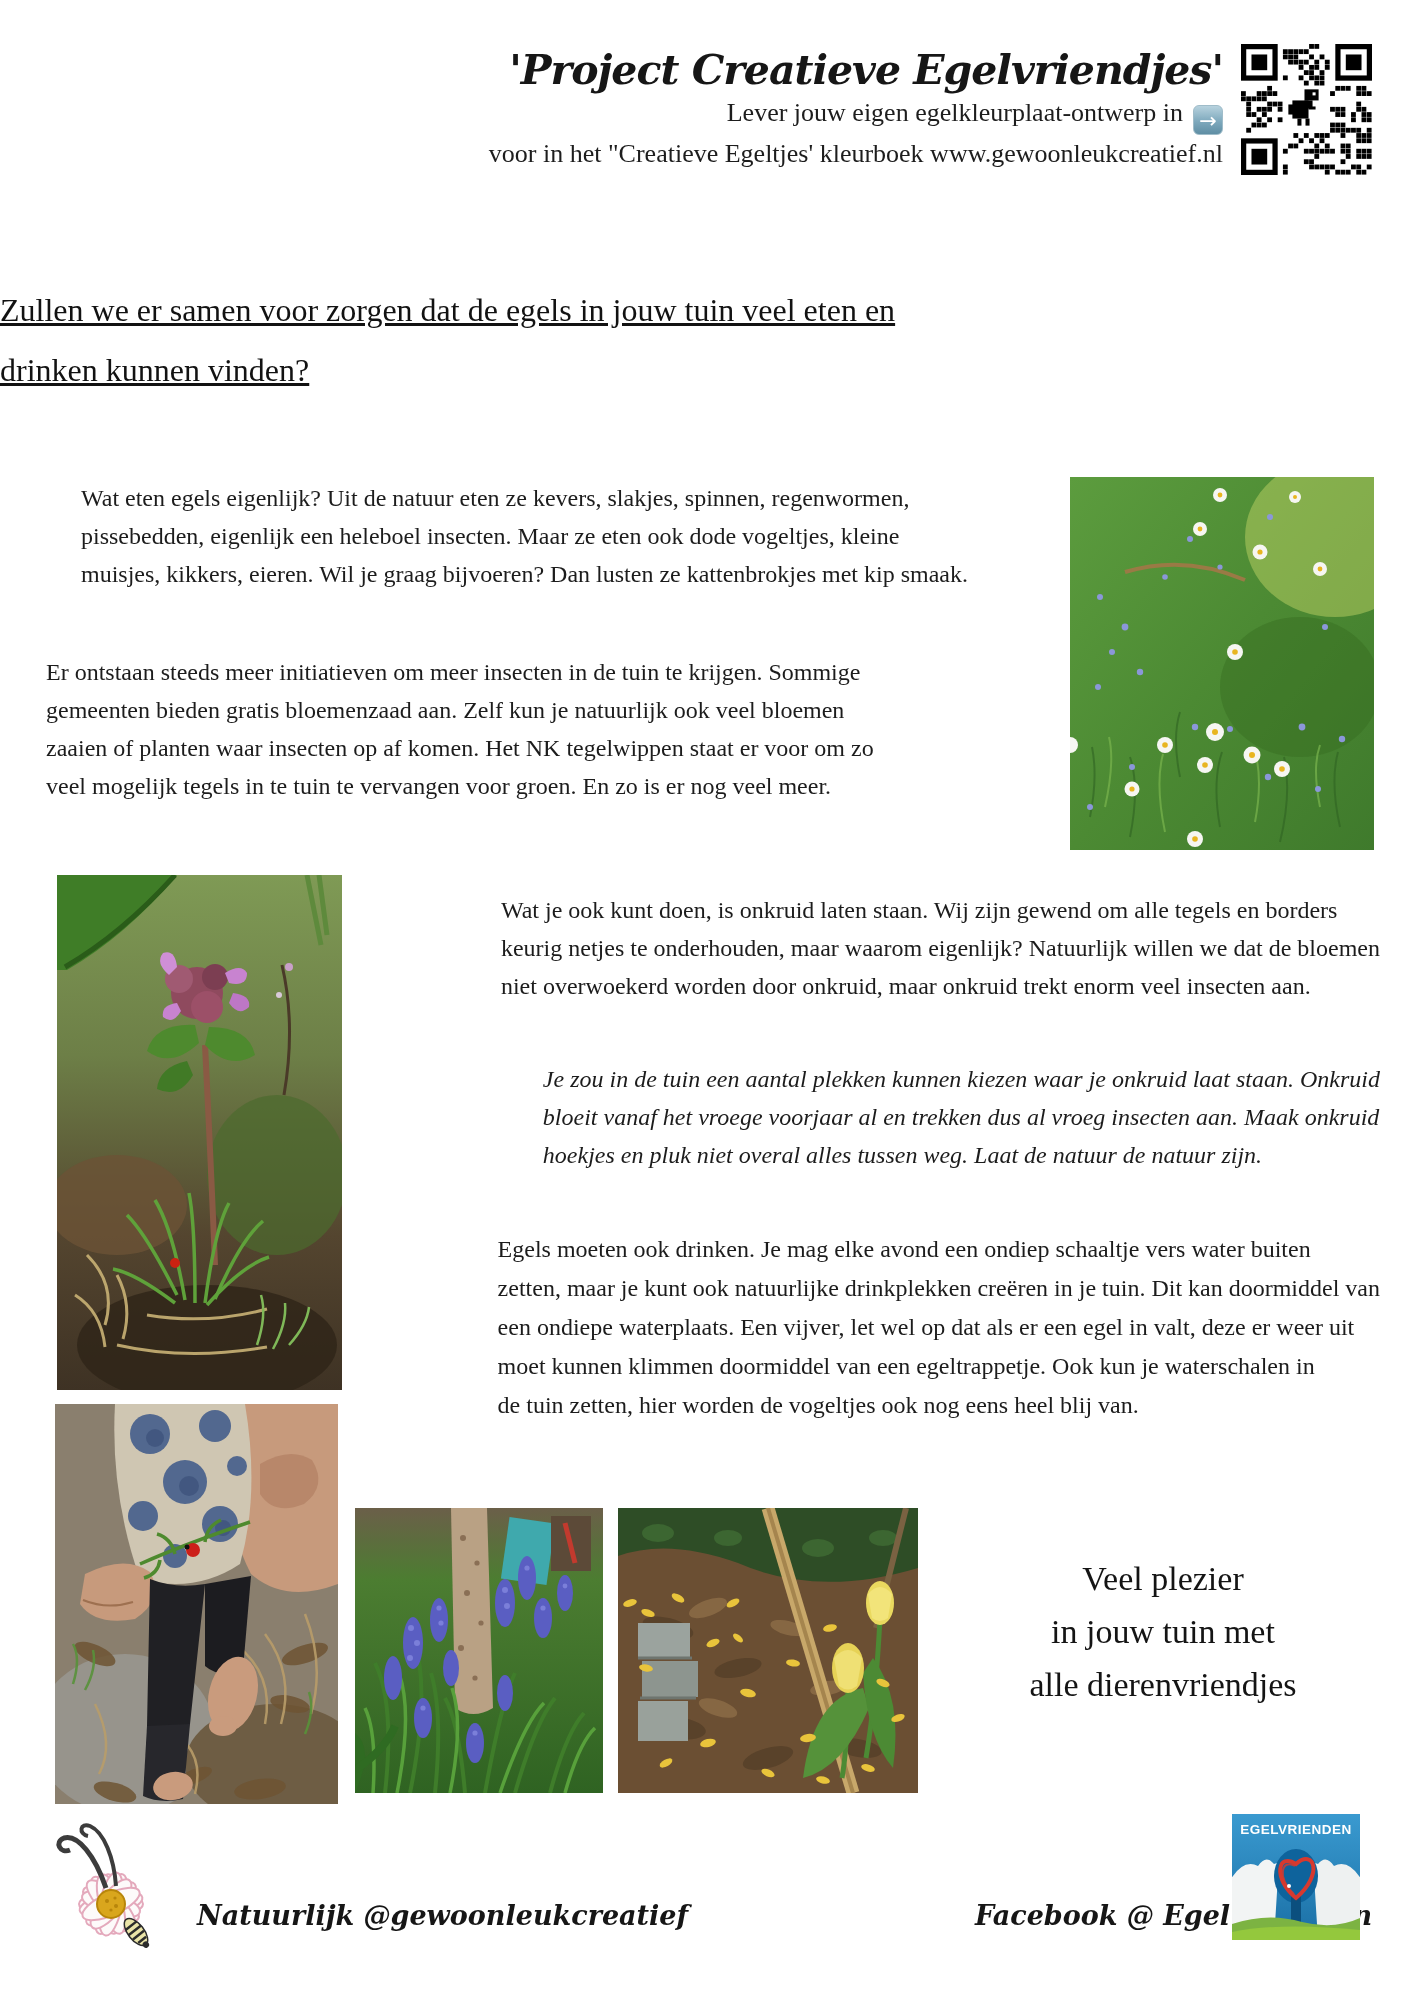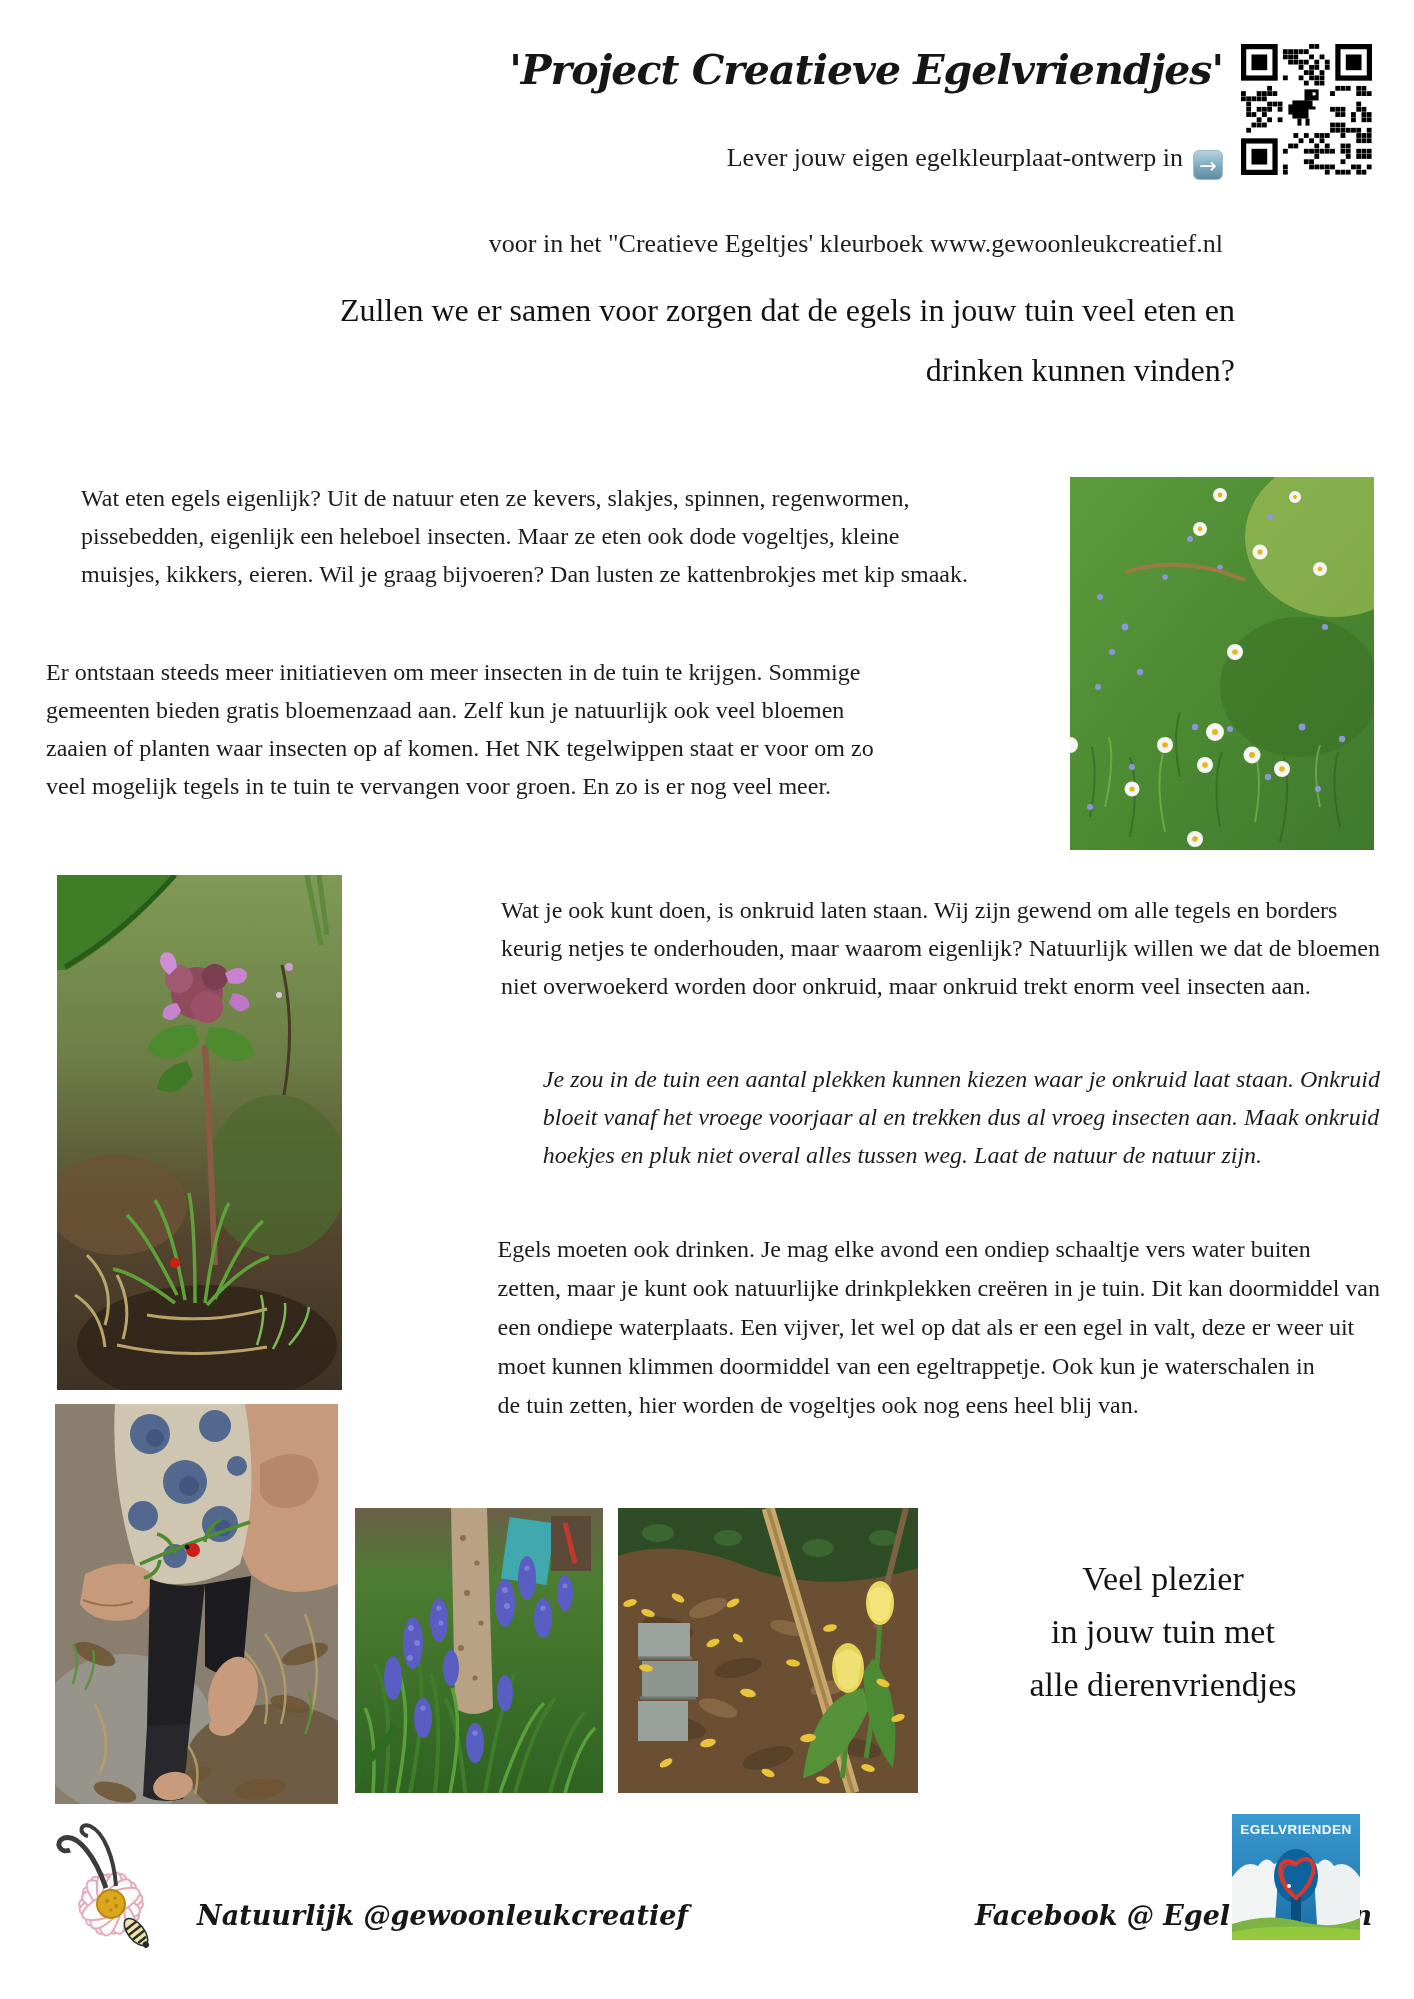--- a/index.html
+++ b/index.html
@@ -5,28 +5,28 @@
   html,body{margin:0;padding:0;background:#ffffff;}
   .page{position:relative;width:1414px;height:1999px;background:#ffffff;overflow:hidden;
         font-family:"Liberation Serif", serif;color:#161616;}
   .abs{position:absolute;}
   .pre{white-space:pre;}
   .script{font-family:"DejaVu Serif", serif;font-style:italic;font-weight:bold;}
 
   .mei{left:108px;top:30px;font-size:92px;line-height:100px;letter-spacing:-2px;}
   .hdr-right{right:191px;top:46px;text-align:right;}
   .hdr-title{font-size:41px;line-height:48px;letter-spacing:-1px;}
-  .hdr-sub{font-size:26px;line-height:38px;color:#1d1d1d;margin-top:45px;}
+  .hdr-sub{font-size:26px;line-height:38px;color:#1d1d1d;}
   .arrow-btn{display:inline-block;width:30px;height:30px;border-radius:6px;vertical-align:-7px;
      margin-left:10px;background:linear-gradient(180deg,#b7d2de 0%,#7ea9bd 55%,#5f8ea4 100%);
      color:#ffffff;text-align:center;font-size:21px;line-height:30px;font-family:"DejaVu Sans",sans-serif;
      border:1px solid #9fbcc9;box-sizing:border-box;}
   .qr-box{right:42px;top:44px;width:131px;height:131px;}
 
-  .heading{left:0;top:280px;width:1235px;text-align:right;font-size:32px;line-height:60px;color:#121212;}
+  .heading{left:0;top:280px;width:1235px;text-align:left;font-size:32px;line-height:60px;color:#121212;text-decoration:underline;}
 
   .body-par{font-size:24px;line-height:38px;color:#1c1c1c;}
   .par1{left:45px;top:479px;margin-left:36px;}
   .par2{left:46px;top:653px;}
   .right-par{right:34px;text-align:left;}
   .par3{top:891px;}
   .par4{top:1060px;font-style:italic;}
   .par5{top:1230px;line-height:39px;}
 
   .closing{left:863px;top:1552px;width:600px;text-align:center;font-size:34px;line-height:53px;color:#141414;}

